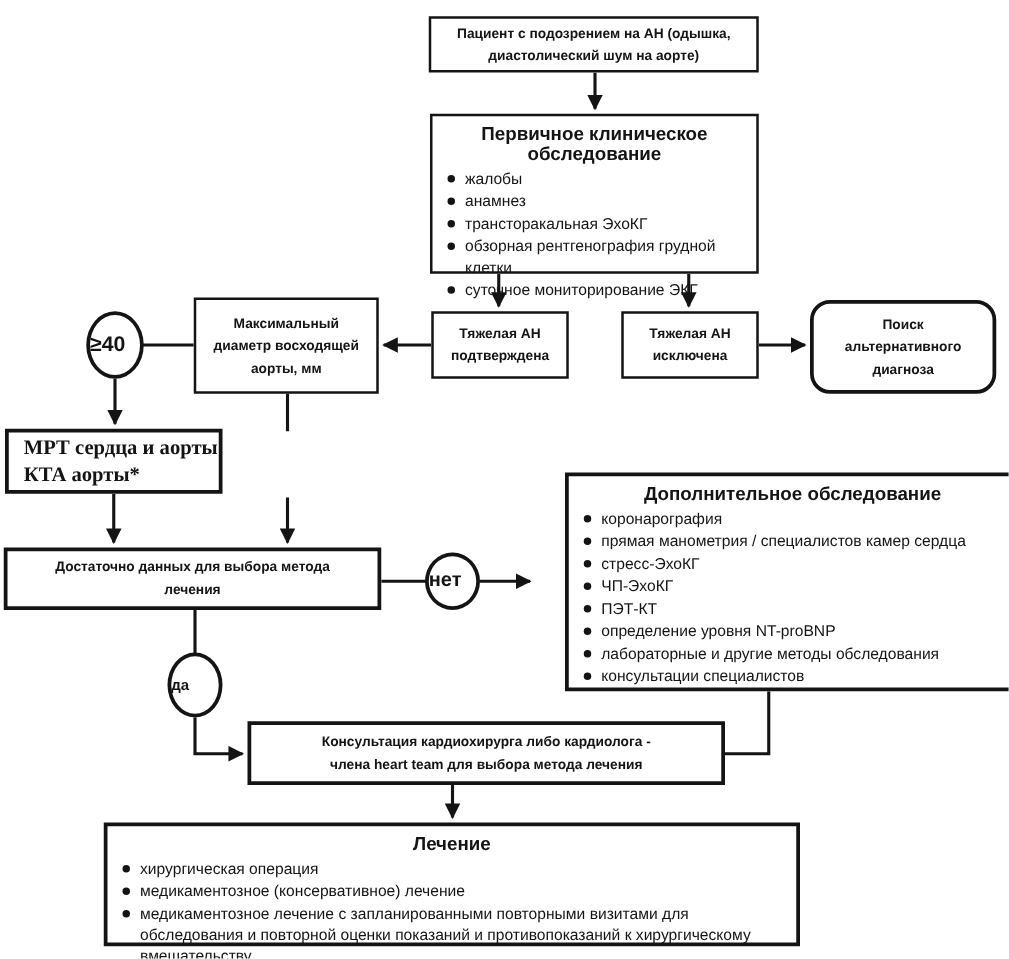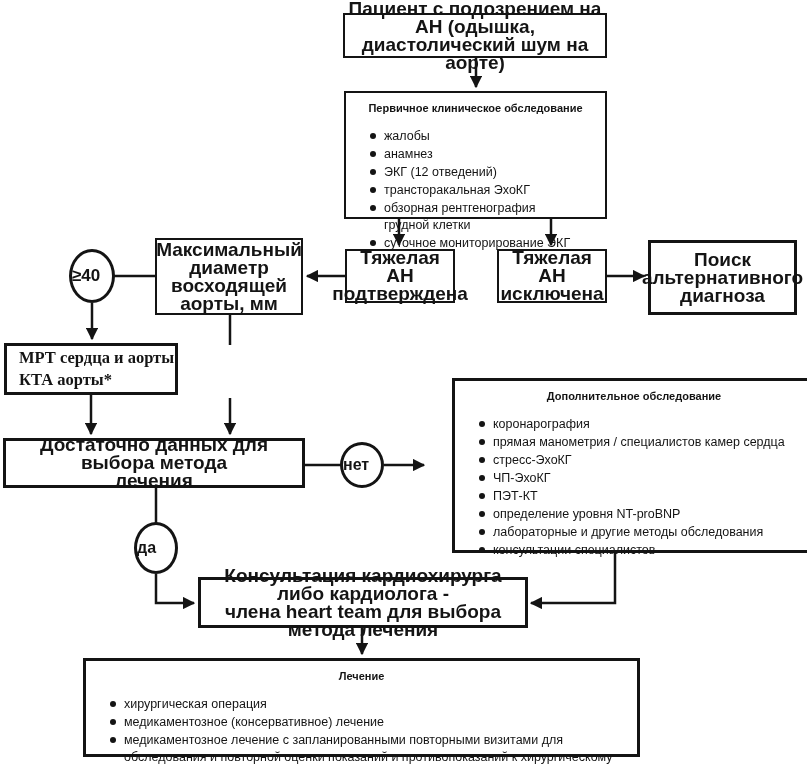--- a/index.html
+++ b/index.html
@@ -17,25 +17,25 @@
     display:flex; flex-direction:column; align-items:center; justify-content:center;
     text-align:center; font-weight:bold;
   }
   .ellipse {
     position:absolute; box-sizing:border-box; background:#ffffff;
     border:3px solid #141414; border-radius:50%;
     display:flex; align-items:center; justify-content:flex-start;
     font-weight:bold; font-size:17px;
   }
   .listbox { padding:6px 9px 4px 9px; }
-  .listbox .title { text-align:center; font-weight:bold; font-size:11px; line-height:16px; margin:1px 0 3px 0; }
-  .listbox ul { list-style:none; margin:12px; padding:0 0 0 3px; }
+  .listbox .title { text-align:center; font-weight:bold; font-size:15px; line-height:16px; margin:1px 0 3px 0; }
+  .listbox ul { list-style:none; margin:0; padding:0 0 0 3px; }
   .listbox li { display:flex; font-size:12.5px; line-height:17px; margin:1px 0; }
   .dot { flex:0 0 auto; width:6px; height:6px; border-radius:50%; background:#141414; margin:5px 8px 0 0; }
-  .l14 { font-size:19px; line-height:18px; }
+  .l14 { font-size:11px; line-height:18px; }
   .serifbox {
     font-family:"Liberation Serif", serif; font-weight:bold; font-size:16.5px; line-height:22px;
     display:flex; flex-direction:column; justify-content:center; padding-left:12px;
   }
 </style>
 </head>
 <body>
 
 <div id="canvas">
 
@@ -76,24 +76,20 @@
       <li>
           <span class="dot"></span>
           <span>жалобы</span>
         </li>
       <li>
           <span class="dot"></span>
           <span>анамнез</span>
         </li>
       <li>
           <span class="dot"></span>
-          <span>ЭКГ (12 отведений)</span>
-        </li>
-      <li>
-          <span class="dot"></span>
           <span>трансторакальная ЭхоКГ</span>
         </li>
       <li>
           <span class="dot"></span>
           <span>обзорная рентгенография грудной клетки</span>
         </li>
       <li>
           <span class="dot"></span>
           <span>суточное мониторирование ЭКГ</span>
         </li>
@@ -109,21 +105,21 @@
   <div class="box center l14" style="left:345px; top:249px; width:110px; height:54px;">
     <span>Тяжелая АН</span>
     <span>подтверждена</span>
   </div>
 
   <div class="box center l14" style="left:497px; top:249px; width:110px; height:54px;">
     <span>Тяжелая АН</span>
     <span>исключена</span>
   </div>
 
-  <div class="box center l14 thick" style="left:648px; top:240px; width:149px; height:75px;">
+  <div class="box center l14 thick" style="left:648px; top:240px; width:149px; height:75px;border-radius:16px;">
     <span>Поиск</span>
     <span>альтернативного</span>
     <span>диагноза</span>
   </div>
 
   <div class="ellipse" style="left:69px; top:249px; width:46px; height:54px;">
     <span>≥40</span>
   </div>
 
 
@@ -134,21 +130,21 @@
 
   <div class="box center l14 thick" style="left:3px; top:438px; width:302px; height:50px;">
     <span>Достаточно данных для выбора метода</span>
     <span>лечения</span>
   </div>
 
   <div class="ellipse" style="left:340px; top:442px; width:44px; height:46px; font-size:16px;">
     <span>нет</span>
   </div>
 
-  <div class="ellipse" style="left:134px; top:522px; width:44px; height:52px; font-size:16px;">
+  <div class="ellipse" style="left:134px; top:522px; width:44px; height:52px; font-size:12px;">
     <span>да</span>
   </div>
 
   <div class="box listbox thick" style="left:452px; top:378px; width:364px; height:175px;">
     <div class="title">Дополнительное обследование</div>
     <ul>
       <li>
           <span class="dot"></span>
           <span>коронарография</span>
         </li>
@@ -176,21 +172,21 @@
           <span class="dot"></span>
           <span>лабораторные и другие методы обследования</span>
         </li>
       <li>
           <span class="dot"></span>
           <span>консультации специалистов</span>
         </li>
     </ul>
   </div>
 
-  <div class="box center l14 thick" style="left:198px; top:577px; width:330px; height:51px;">
+  <div class="box center l14 thick" style="left:198px; top:577px; width:382px; height:51px;">
     <span>Консультация кардиохирурга либо кардиолога -</span>
     <span>члена heart team для выбора метода лечения</span>
   </div>
 
   <div class="box listbox thick" style="left:83px; top:658px; width:557px; height:99px;">
     <div class="title">Лечение</div>
     <ul>
       <li>
           <span class="dot"></span>
           <span>хирургическая операция</span>

